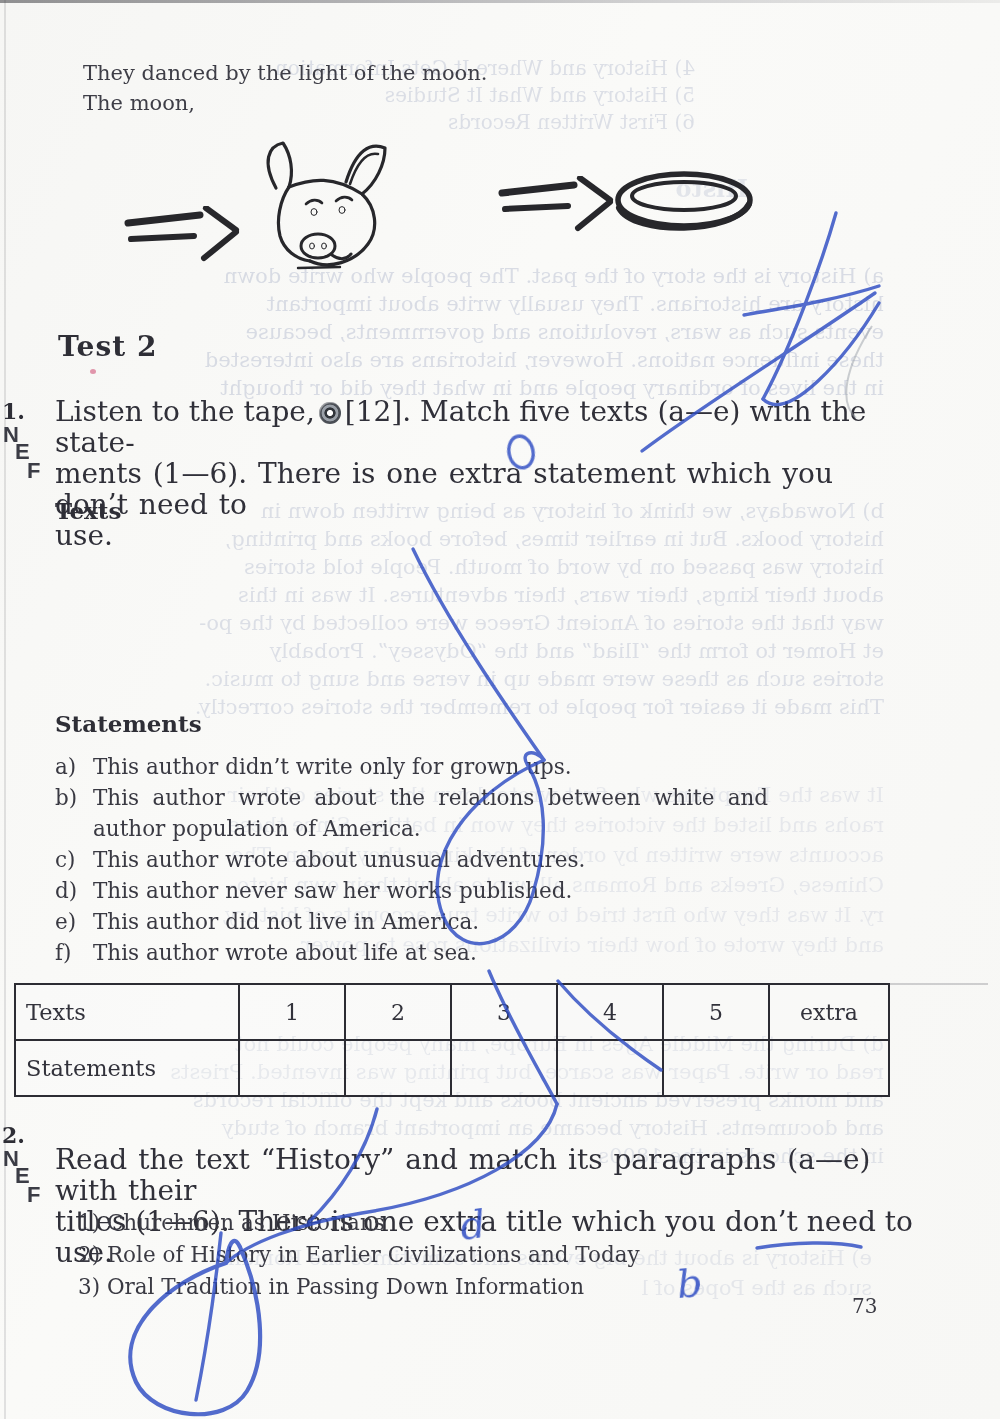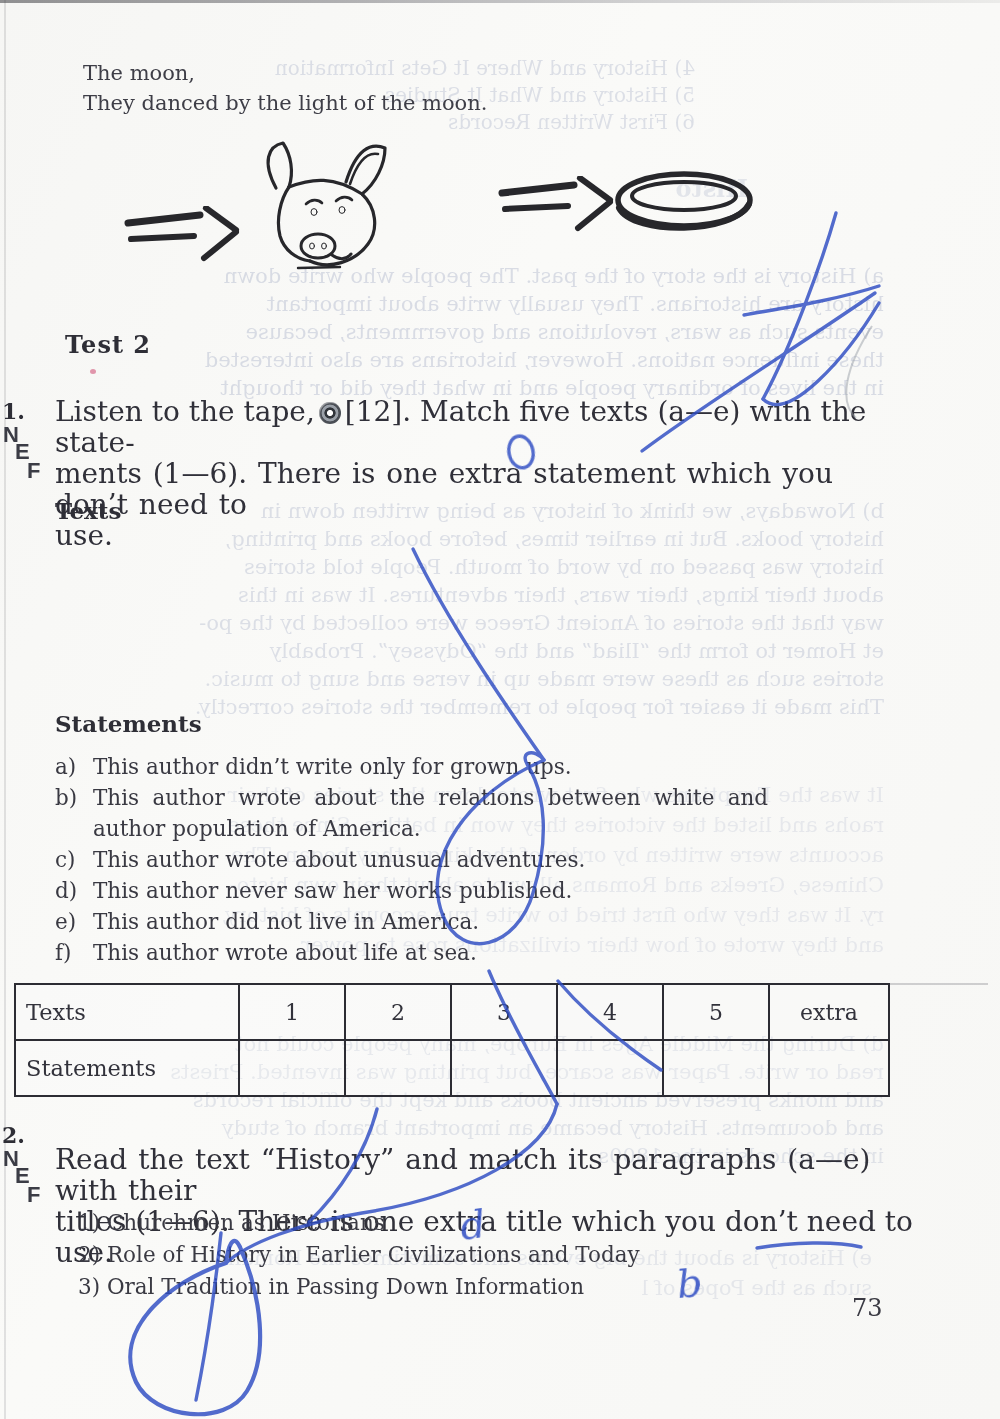--- a/index.html
+++ b/index.html
@@ -7,21 +7,21 @@
     position:relative;width:1000px;height:1419px;margin:0 auto;
     background:linear-gradient(115deg,#f6f6f4 0%,#fafaf8 40%,#f7f7f5 100%);
     overflow:hidden;
     font-family:"DejaVu Serif",serif;color:#35353e;
   }
   .abs{position:absolute;}
   .edge-top{position:absolute;top:0;left:0;width:100%;height:3px;
     background:linear-gradient(to right,#3c3c40 0%,#77777c 35%,#b9b9bc 70%,#e0e0de 100%);opacity:.55;}
   .edge-left{position:absolute;top:0;left:4px;width:2px;height:100%;background:rgba(70,70,80,.14);}
   .poem{font-size:21px;line-height:30px;color:#3e3e47;}
-  .h-test{font-size:24px;font-weight:bold;letter-spacing:1px;color:#2e2e36;margin-left:7px;}
+  .h-test{font-size:28px;font-weight:bold;letter-spacing:1px;color:#2e2e36;}
   .h-sec{font-size:23px;font-weight:bold;color:#2e2e36;}
   .instr{font-size:28px;font-weight:normal;line-height:31px;color:#303039;}
   .body-line{font-size:21.5px;line-height:32px;color:#3a3a43;}
   .num-badge{font-size:22px;font-weight:bold;color:#2e2e36;}
   .nef{position:absolute;width:50px;height:66px;font-family:"Liberation Sans",sans-serif;
        font-weight:bold;color:#3b3c45;font-size:22px;}
   .nef span{position:absolute;line-height:1;}
   .nef .n{left:0;top:0;}
   .nef .e{left:12px;top:17px;}
   .nef .f{left:24px;top:36px;}
@@ -35,21 +35,21 @@
       border:2.6px solid #2c2c33;display:grid;
       grid-template-columns:224px 106px 106px 106px 106px 106px 1fr;
       grid-template-rows:56px 1fr;background:rgba(252,252,251,.25);}
   .match-table .cell{border-right:2.2px solid #2c2c33;border-bottom:2.2px solid #2c2c33;
       display:flex;align-items:center;justify-content:center;font-size:22px;color:#32323b;}
   .match-table .cell.last{border-right:none;}
   .match-table .cell.row2{border-bottom:none;}
   .match-table .cell.labcell{justify-content:flex-start;padding-left:10px;font-size:22.5px;}
   .table-ext-line{position:absolute;left:886px;top:983px;width:102px;height:2px;background:rgba(60,60,70,.22);}
   .ghost{position:absolute;transform:scaleX(-1);color:#5a6a9a;font-family:"DejaVu Serif",serif;}
-  .pgnum{font-size:24px;color:#3a3a43;}
+  .pgnum{font-size:20px;color:#3a3a43;}
   .red-dot{position:absolute;left:90px;top:369px;width:6px;height:5px;border-radius:50%;
       background:rgba(205,70,110,.55);}
   svg.line-art path, svg.line-art ellipse{fill:none;stroke:#27272b;stroke-linecap:round;stroke-linejoin:round;}
   #pen-layer{position:absolute;left:0;top:0;z-index:30;pointer-events:none;}
   #ghost-layer{z-index:1;}
   #content-layer{position:absolute;left:0;top:0;width:100%;height:100%;z-index:10;}
 </style>
 </head>
 <body>
 
@@ -101,22 +101,22 @@
       </div>
       <div class="ghost" style="left: 12px; top: 1243px; width: 860px; font-size: 21px; line-height: 30px; opacity: 0.12;">
         <div>e) History is about the big events and sometimes the Romans</div>
         <div>such as the Popes of l</div>
       </div>
     </div>
 
   <div id="content-layer">
 
     <div class="abs poem" style="left:83px;top:58px;">
+      <div>They danced by the light of the moon.</div>
       <div>The moon,</div>
-      <div>They danced by the light of the moon.</div>
     </div>
 
     <svg class="abs line-art" style="left:124px;top:206px;" width="118" height="56" viewBox="0 0 118 56">
       <path d="M4,17 L76,9" stroke-width="7"></path>
       <path d="M7,33 L70,30" stroke-width="6"></path>
       <path d="M82,2 L112,24" stroke-width="6"></path>
       <path d="M80,52 L112,26" stroke-width="6"></path>
     </svg>
 
     <svg class="abs line-art" style="left:228px;top:140px;" width="185" height="152" viewBox="0 0 185 152">

